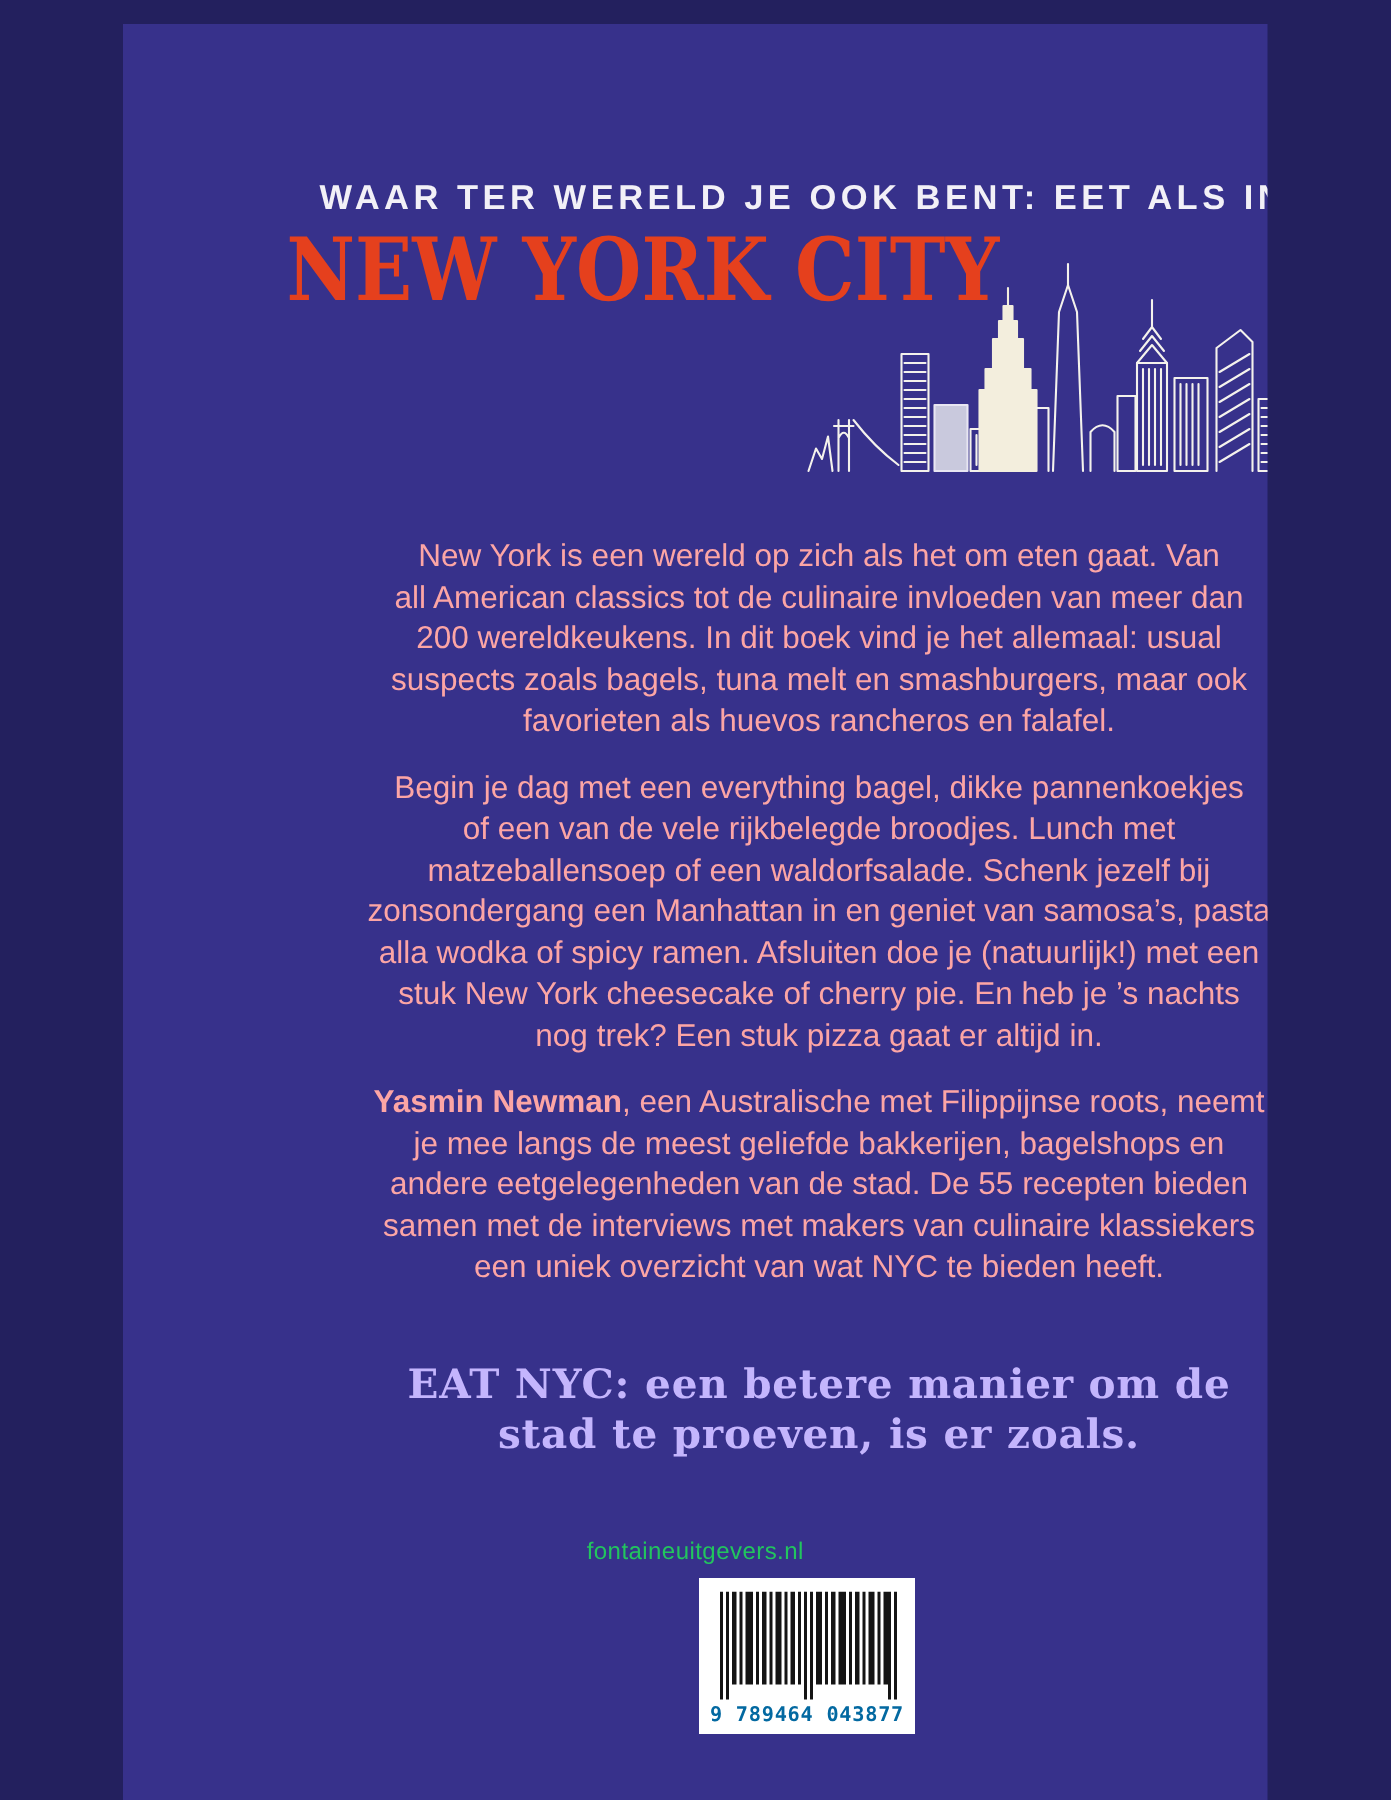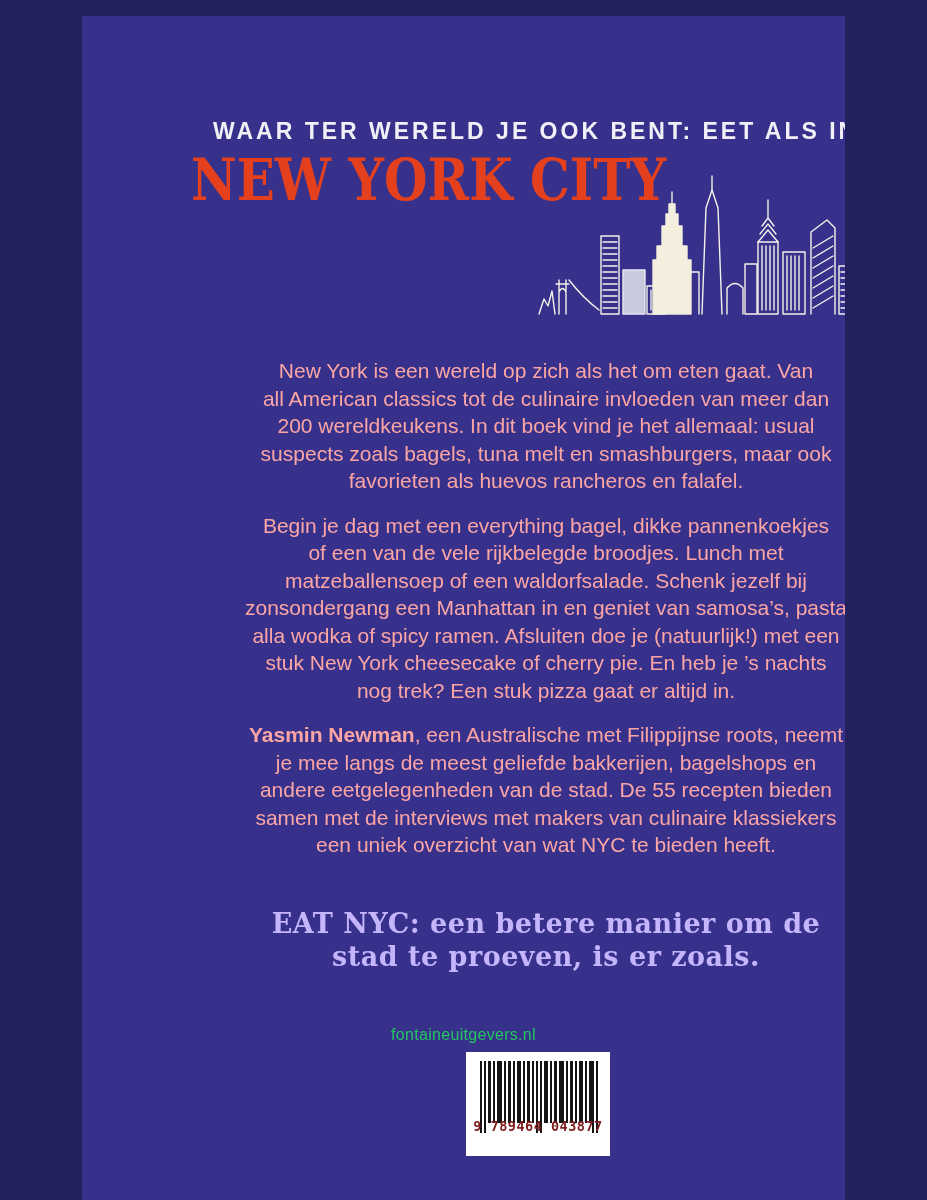--- a/index.html
+++ b/index.html
@@ -50,22 +50,22 @@
   .website{
     position:absolute;top:1010px;left:0;width:100%;
     text-align:center;color:#22c55e;font-size:16px;letter-spacing:0.3px;
   }
   .barcode-box{
     position:absolute;top:1036px;left:384px;width:144px;height:104px;
     background:#ffffff;
   }
   .barcode-bars{position:absolute;top:9px;left:12px;}
   .isbn{
-    position:absolute;bottom:22px;left:0;width:100%;
-    text-align:center;color:#7f1d1d;
+    position:absolute;bottom:5px;left:0;width:100%;
+    text-align:center;color:#0369a1;
     font-family:"DejaVu Sans Mono","Liberation Mono",monospace;
     font-size:13.5px;letter-spacing:0.5px;font-weight:bold;
   }
 </style>
 </head>
 <body>
 
 <div class="page">
 
   <div class="kicker">WAAR TER WERELD JE OOK BENT: EET ALS IN</div>

